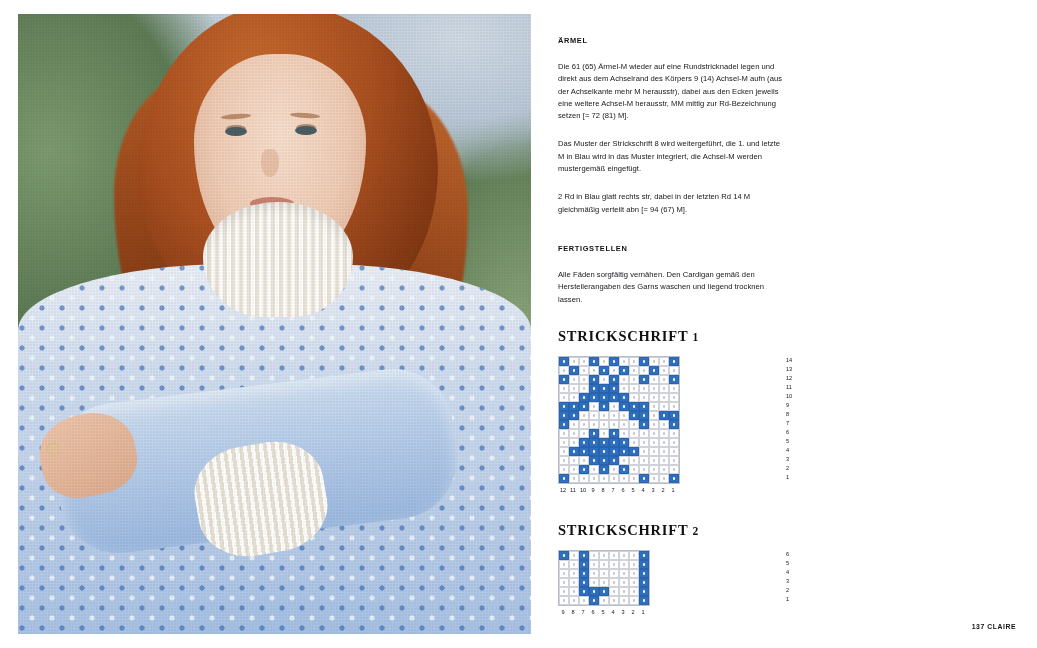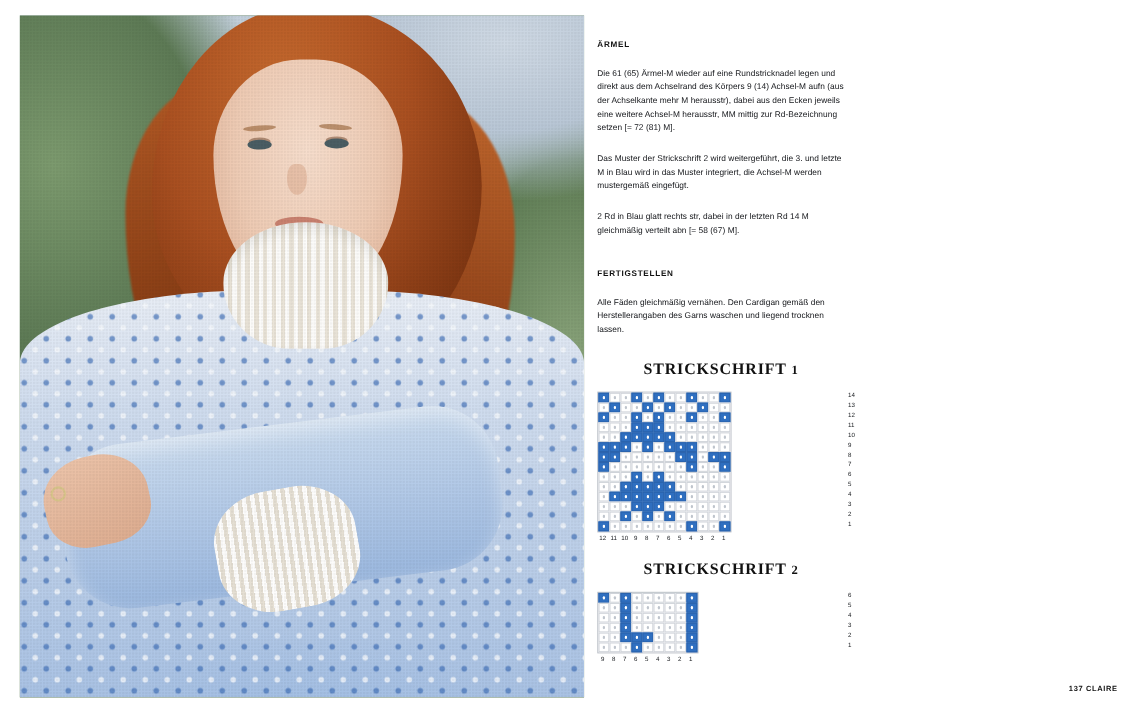--- a/index.html
+++ b/index.html
@@ -185,21 +185,21 @@
     position: absolute;
     inset: 0;
     background-image: radial-gradient(circle at 1px 1px, rgba(0,0,0,.045) 1px, rgba(0,0,0,0) 1.4px);
     background-size: 3px 3px;
     pointer-events: none;
   }
 
   
   .text-col {
     position: absolute;
-    left: 543px;
+    left: 558px;
     top: 36px;
     width: 225px;
   }
   .section-label {
     font-size: 7.4px;
     letter-spacing: .09em;
     font-weight: 700;
     color: #111;
     margin: 0 0 8px 0;
   }
@@ -211,21 +211,20 @@
     letter-spacing: .005em;
   }
   .block-gap { margin-top: 28px; }
 
   .chart-title {
     font-family: "Liberation Serif", serif;
     font-size: 14.5px;
     letter-spacing: .055em;
     color: #111;
     margin: 0 0 11px 0;
-    text-align: center;
   }
   .chart-title .num {
     font-size: 11.5px;
   }
 
   
   .chart {
     position: relative;
   }
   .grid {
@@ -325,25 +324,25 @@
       <div class="cuff"></div>
       <div class="hand"></div>
       <div class="ring"></div>
       <div class="grain"></div>
     </div>
   </div>
 
   <div class="text-col">
     <h2 class="section-label">ÄRMEL</h2>
     <p class="body-p">Die 61 (65) Ärmel-M wieder auf eine Rundstricknadel legen und direkt aus dem Achselrand des Körpers 9 (14) Achsel-M aufn (aus der Achselkante mehr M herausstr), dabei aus den Ecken jeweils eine weitere Achsel-M herausstr, MM mittig zur Rd-Bezeichnung setzen [= 72 (81) M].</p>
-    <p class="body-p">Das Muster der Strickschrift 2 wird weitergeführt, die 3. und letzte M in Blau wird in das Muster integriert, die Achsel-M werden mustergemäß eingefügt.</p>
-    <p class="body-p">2 Rd in Blau glatt rechts str, dabei in der letzten Rd 14 M gleichmäßig verteilt abn [= 58 (67) M].</p>
+    <p class="body-p">Das Muster der Strickschrift 8 wird weitergeführt, die 1. und letzte M in Blau wird in das Muster integriert, die Achsel-M werden mustergemäß eingefügt.</p>
+    <p class="body-p">2 Rd in Blau glatt rechts str, dabei in der letzten Rd 14 M gleichmäßig verteilt abn [= 94 (67) M].</p>
 
     <h2 class="section-label block-gap">FERTIGSTELLEN</h2>
-    <p class="body-p">Alle Fäden gleichmäßig vernähen. Den Cardigan gemäß den Herstellerangaben des Garns waschen und liegend trocknen lassen.</p>
+    <p class="body-p">Alle Fäden sorgfältig vernähen. Den Cardigan gemäß den Herstellerangaben des Garns waschen und liegend trocknen lassen.</p>
 
     <div class="block-gap" style="margin-top:22px;">
       <h3 class="chart-title">
         <span>STRICKSCHRIFT</span>
         <span class="num">1</span>
       </h3>
       <div class="chart" id="chart-0">
           <div class="grid" style="grid-template-columns: repeat(12, 10px);">
             <div class="cell dot blue"></div>
             <div class="cell dot"></div>
@@ -540,21 +539,21 @@
             <div class="colnum">6</div>
             <div class="colnum">5</div>
             <div class="colnum">4</div>
             <div class="colnum">3</div>
             <div class="colnum">2</div>
             <div class="colnum">1</div>
           </div>
         </div>
     </div>
 
-    <div style="margin-top:16px;">
+    <div style="margin-top:28px;">
       <h3 class="chart-title">
         <span>STRICKSCHRIFT</span>
         <span class="num">2</span>
       </h3>
       <div class="chart" id="chart-1">
           <div class="grid" style="grid-template-columns: repeat(9, 10px);">
             <div class="cell dot blue"></div>
             <div class="cell dot"></div>
             <div class="cell dot blue"></div>
             <div class="cell dot"></div>

